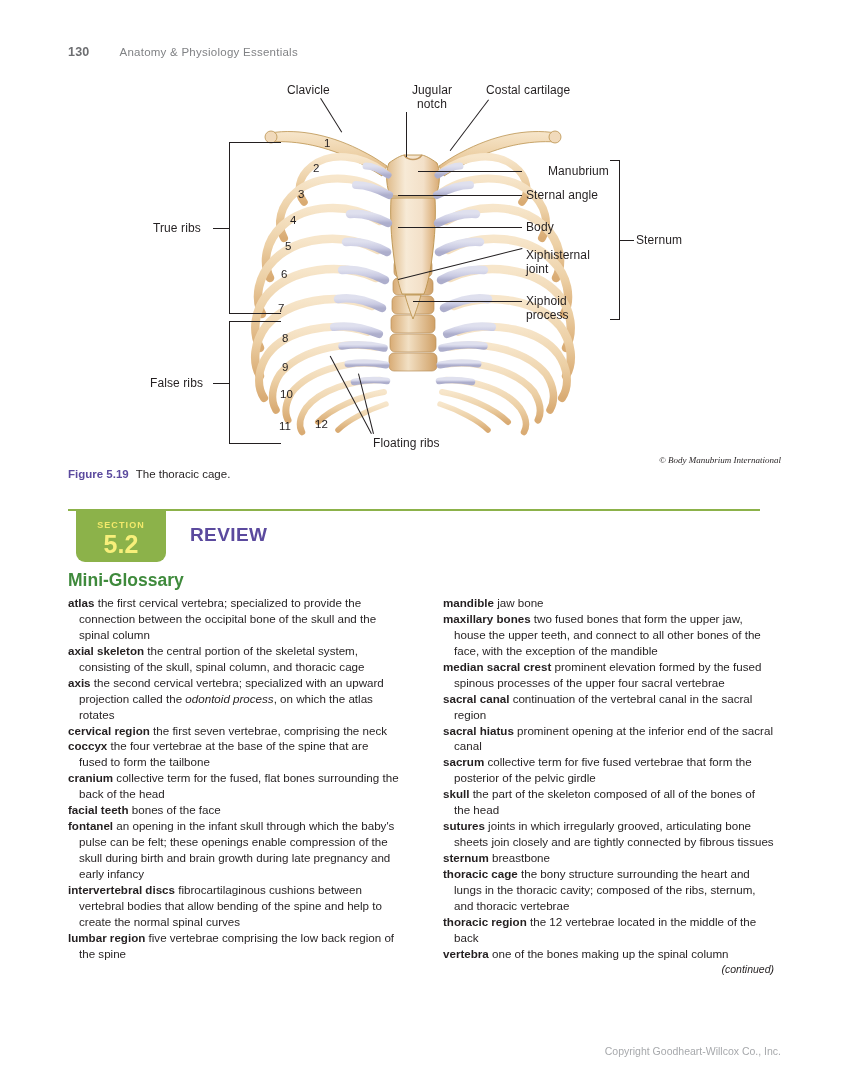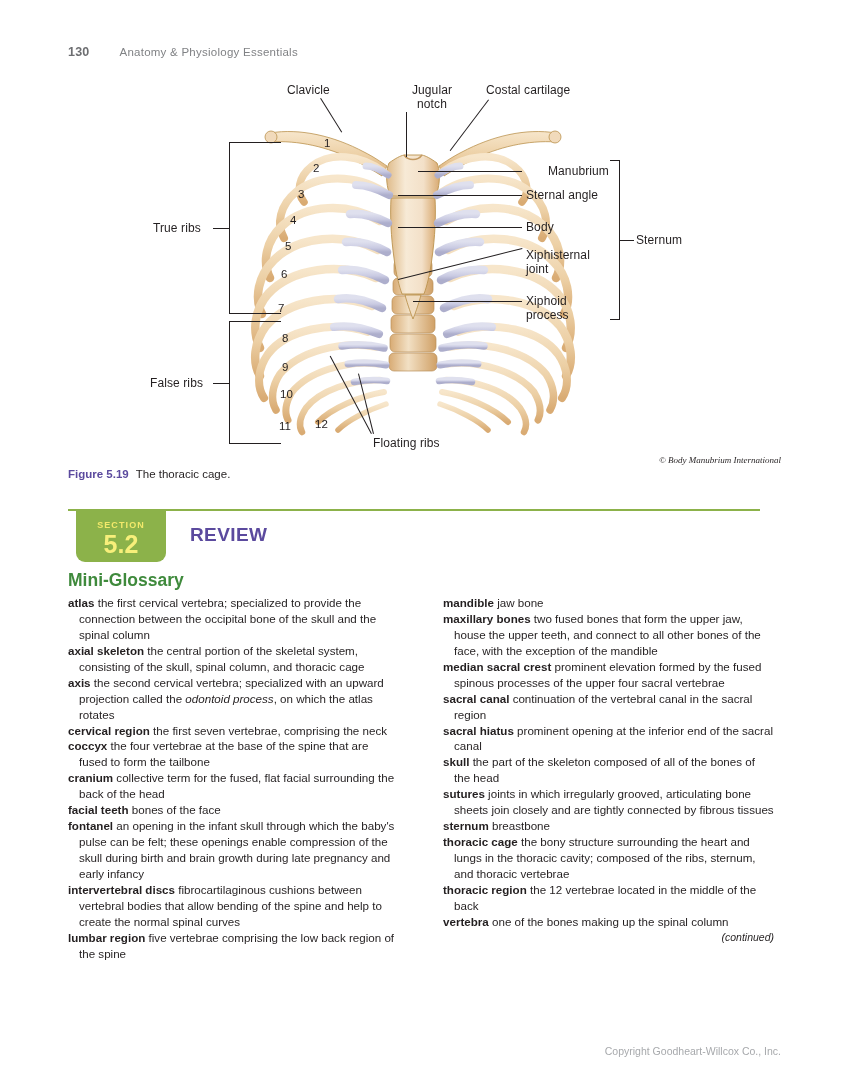--- a/index.html
+++ b/index.html
@@ -410,32 +410,33 @@
 
 <div class="glossary-heading">Mini-Glossary</div>
 
 <div class="columns">
   <div class="col left" id="col-left">
       <p class="entry"><b>atlas</b><span> the first cervical vertebra; specialized to provide the connection between the occipital bone of the skull and the spinal column</span></p>
       <p class="entry"><b>axial skeleton</b><span> the central portion of the skeletal system, consisting of the skull, spinal column, and thoracic cage</span></p>
       <p class="entry"><b>axis</b><span> the second cervical vertebra; specialized with an upward projection called the </span><i>odontoid process</i><span>, on which the atlas rotates</span></p>
       <p class="entry"><b>cervical region</b><span> the first seven vertebrae, comprising the neck</span></p>
       <p class="entry"><b>coccyx</b><span> the four vertebrae at the base of the spine that are fused to form the tailbone</span></p>
-      <p class="entry"><b>cranium</b><span> collective term for the fused, flat facial surrounding the back of the head</span></p>
+      <p class="entry"><b>cranium</b><span> collective term for the fused, flat bones surrounding the back of the head</span></p>
       <p class="entry"><b>facial teeth</b><span> bones of the face</span></p>
       <p class="entry"><b>fontanel</b><span> an opening in the infant skull through which the baby's pulse can be felt; these openings enable compression of the skull during birth and brain growth during late pregnancy and early infancy</span></p>
       <p class="entry"><b>intervertebral discs</b><span> fibrocartilaginous cushions between vertebral bodies that allow bending of the spine and help to create the normal spinal curves</span></p>
       <p class="entry"><b>lumbar region</b><span> five vertebrae comprising the low back region of the spine</span></p>
     </div>
   <div class="col right" id="col-right">
       <p class="entry"><b>mandible</b><span> jaw bone</span></p>
       <p class="entry"><b>maxillary bones</b><span> two fused bones that form the upper jaw, house the upper teeth, and connect to all other bones of the face, with the exception of the mandible</span></p>
       <p class="entry"><b>median sacral crest</b><span> prominent elevation formed by the fused spinous processes of the upper four sacral vertebrae</span></p>
       <p class="entry"><b>sacral canal</b><span> continuation of the vertebral canal in the sacral region</span></p>
       <p class="entry"><b>sacral hiatus</b><span> prominent opening at the inferior end of the sacral canal</span></p>
+      <p class="entry"><b>sacrum</b><span> collective term for five fused vertebrae that form the posterior of the pelvic girdle</span></p>
       <p class="entry"><b>skull</b><span> the part of the skeleton composed of all of the bones of the head</span></p>
       <p class="entry"><b>sutures</b><span> joints in which irregularly grooved, articulating bone sheets join closely and are tightly connected by fibrous tissues</span></p>
       <p class="entry"><b>sternum</b><span> breastbone</span></p>
       <p class="entry"><b>thoracic cage</b><span> the bony structure surrounding the heart and lungs in the thoracic cavity; composed of the ribs, sternum, and thoracic vertebrae</span></p>
       <p class="entry"><b>thoracic region</b><span> the 12 vertebrae located in the middle of the back</span></p>
       <p class="entry"><b>vertebra</b><span> one of the bones making up the spinal column</span></p>
       <div class="continued">(continued)</div>
     </div>
 </div>
 

